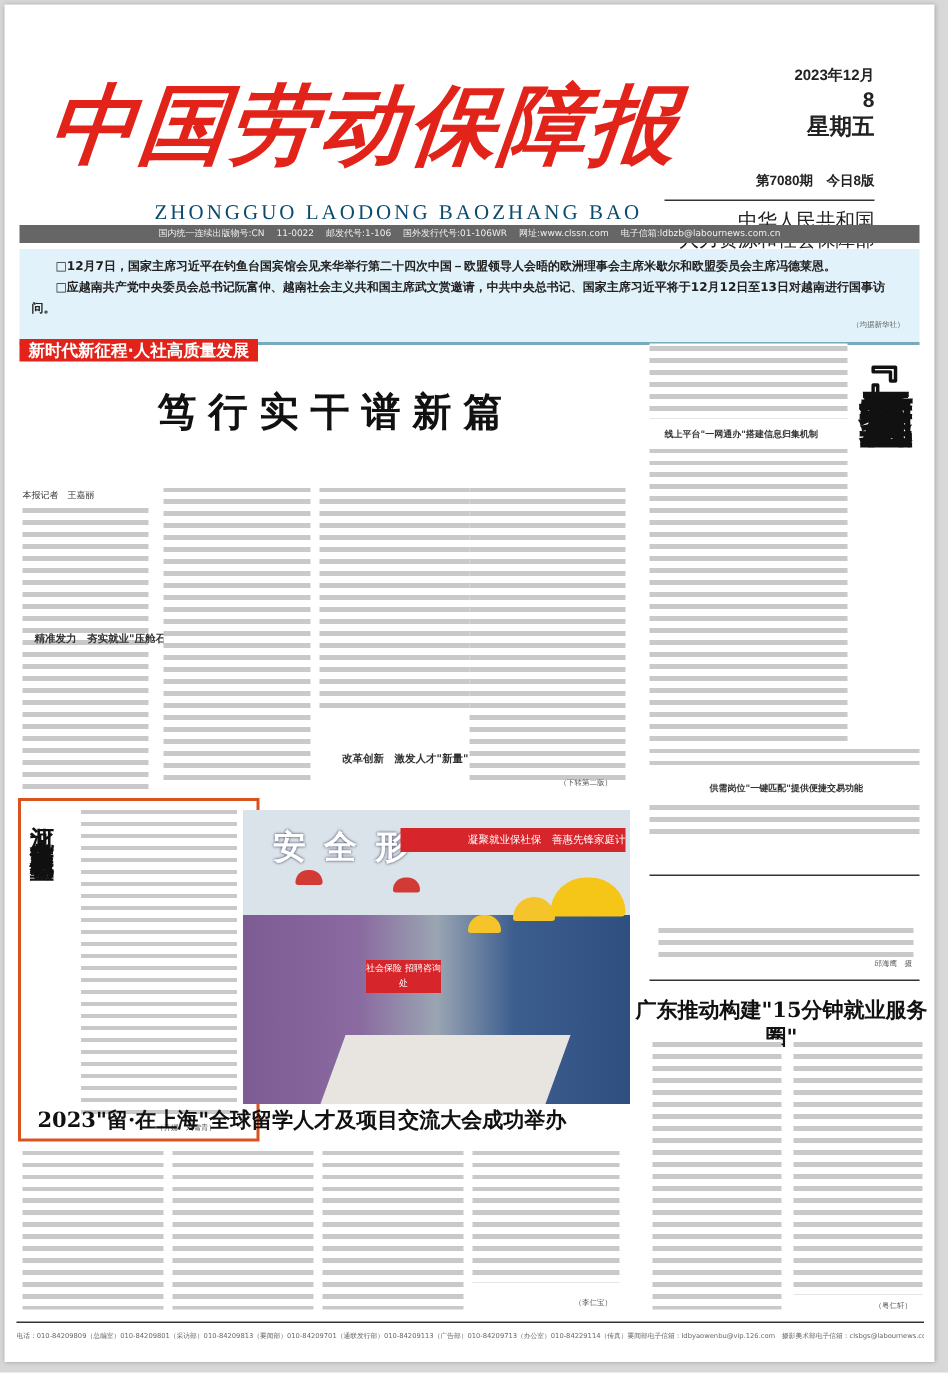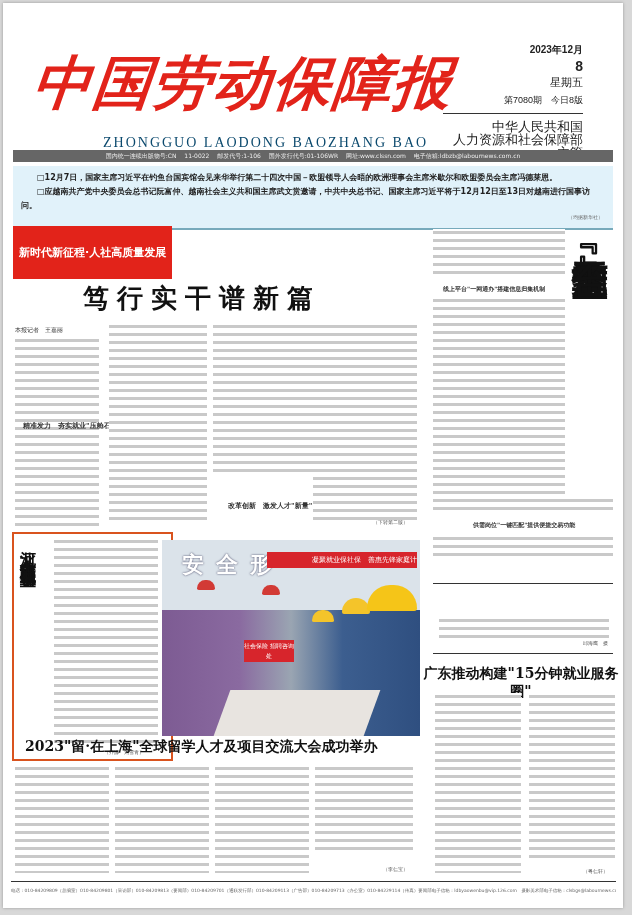--- a/index.html
+++ b/index.html
@@ -3,30 +3,30 @@
 <meta charset="utf-8">
 <style>
 *{box-sizing:border-box;margin:0;padding:0}
 body{width:632px;height:915px;background:#d8d8d8;font-family:"DejaVu Sans",sans-serif;overflow:hidden;position:relative}
 .page{position:absolute;left:3px;top:3px;width:620px;height:905px;background:#fff;box-shadow:0 0 3px #999;overflow:hidden}
 .masthead-title{position:absolute;left:30px;top:42px;font-family:"DejaVu Serif",serif;font-size:58px;font-weight:bold;color:#e2231a;letter-spacing:2px;font-style:italic;transform:skewX(-6deg)}
 .masthead-pinyin{position:absolute;left:100px;top:132px;font-family:"Liberation Serif",serif;font-size:14px;color:#0c4a6e;letter-spacing:2px}
 .dateblock{position:absolute;left:440px;top:40px;width:140px;text-align:right;font-family:"Liberation Sans",sans-serif;color:#222}
 .dateblock .ym{font-size:10px;font-weight:bold}
 .dateblock .day{font-size:14px;font-weight:bold;line-height:18px}
-.dateblock .wd{font-size:11px;font-weight:normal}
-.dateblock .issue{font-size:9px;font-weight:normal;margin-top:4px}
+.dateblock .wd{font-size:15px;font-weight:bold}
+.dateblock .issue{font-size:9px;font-weight:bold;margin-top:20px}
 .dateblock hr{border:none;border-top:1px solid #333;margin:6px 0 6px}
 .dateblock .sup{font-size:13px;font-weight:normal;line-height:13px}
 .infobar{position:absolute;left:10px;top:147px;width:600px;height:12px;background:#666;color:#eee;font-size:6px;line-height:12px;text-align:center;word-spacing:6px;white-space:nowrap;overflow:hidden}
 .newsbox{position:absolute;left:10px;top:163px;width:600px;height:64px;background:#e1f2fa;border-bottom:2px solid #7ab;padding:5px 8px;font-size:8px;color:#222;line-height:14px}
 .newsbox p{text-indent:16px;font-weight:bold}
 .newsbox .src{position:absolute;right:10px;bottom:4px;font-size:5px;color:#666;font-weight:normal}
-.tag{position:absolute;left:10px;top:223px;background:#e2231a;color:#fff;font-size:11px;font-weight:bold;padding:19px 6px}
-.hl1{position:absolute;left:80px;top:278px;width:260px;text-align:left;font-size:26px;font-weight:bold;letter-spacing:8px;color:#111}
+.tag{position:absolute;left:10px;top:223px;background:#e2231a;color:#fff;font-size:11px;font-weight:bold;padding:0 6px}
+.hl1{position:absolute;left:80px;top:254px;width:260px;text-align:right;font-size:26px;font-weight:bold;letter-spacing:8px;color:#111}
 .hl1-sub{position:absolute;left:80px;top:298px;width:260px;text-align:center;font-size:8px;color:#222;letter-spacing:1px}
 .byline{position:absolute;left:12px;top:323px;font-size:6px;color:#333}
 .col{position:absolute;font-size:5px;line-height:8px;color:#999;text-align:justify;overflow:hidden}
 .subhead{position:absolute;font-size:7px;font-weight:bold;color:#333}
 .vert-title{position:absolute;left:428px;top:230px;writing-mode:vertical-rl;font-family:"DejaVu Serif",serif;font-size:36px;font-weight:bold;color:#111;line-height:40px;height:330px}
 .sep{position:absolute;height:1px;background:#333}
 .box-title{position:absolute;left:430px;top:597px;width:180px;text-align:center;font-size:10px;font-weight:bold;letter-spacing:2px;color:#222}
 .gd-title{position:absolute;left:418px;top:662px;width:200px;text-align:center;font-family:"DejaVu Serif",serif;font-size:14px;font-weight:bold;color:#111}
 .hebei{position:absolute;left:9px;top:529px;width:161px;height:229px;border:2px solid #d9531e}
 .hebei-title{position:absolute;left:5px;top:4px;writing-mode:vertical-rl;font-family:"DejaVu Serif",serif;font-size:16px;font-weight:bold;line-height:18px;color:#111;height:220px;letter-spacing:1px}

